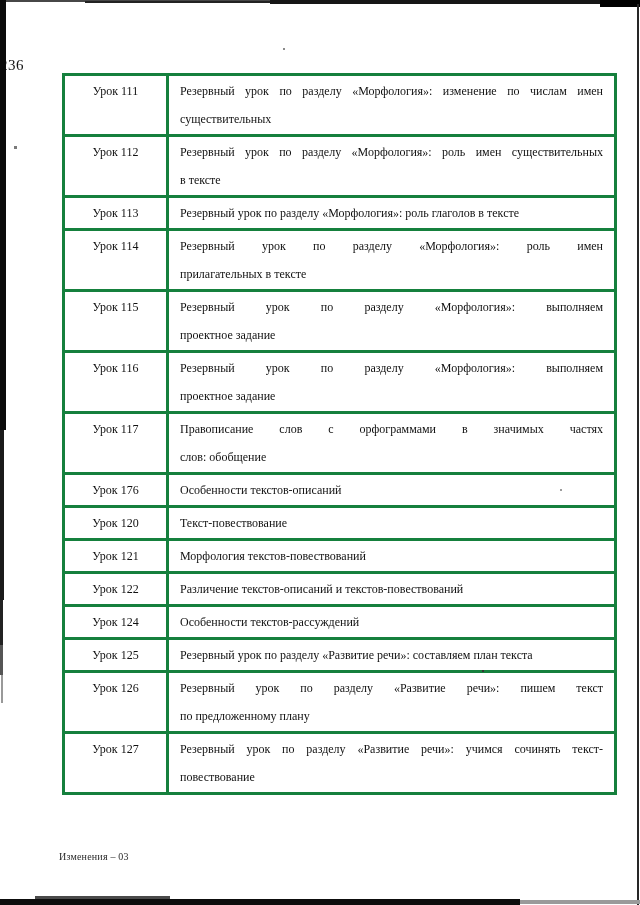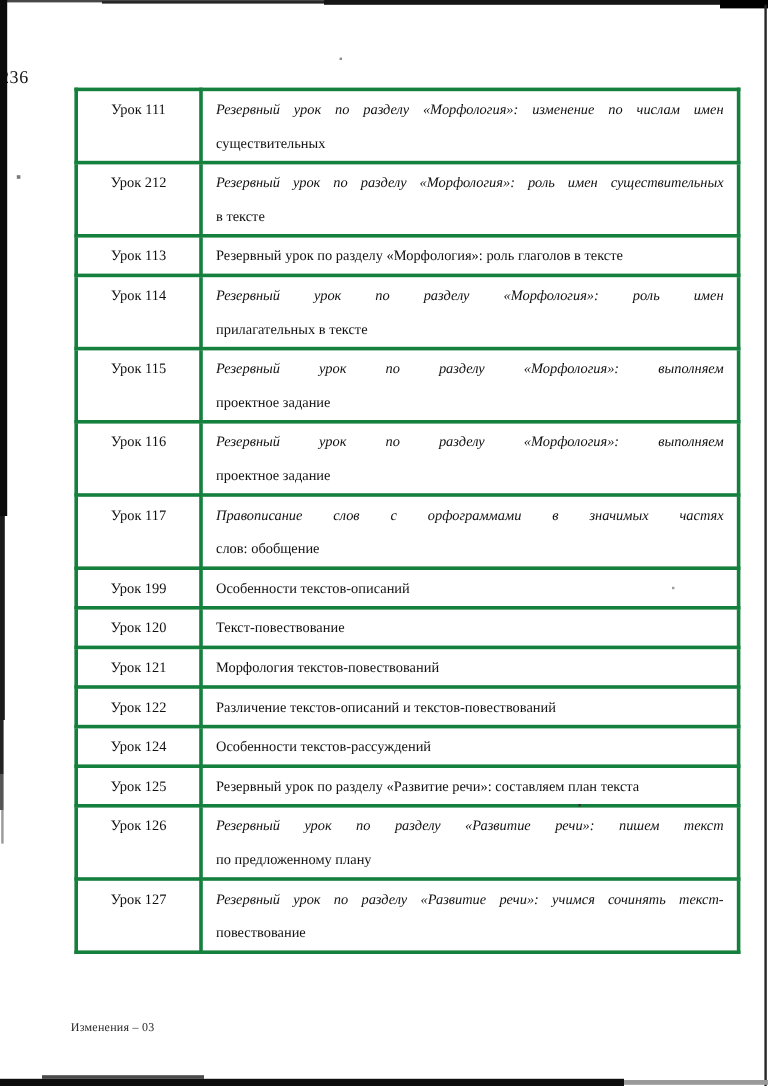--- a/index.html
+++ b/index.html
@@ -19,21 +19,21 @@
   }
   table.lessons td{
     border:3px solid #15803d;
     vertical-align:top;
     font-size:12px;line-height:28px;
     padding:1px 11px;
   }
   td.cell-lesson{width:79px;text-align:center;}
   td.cell-desc{padding-left:9px;padding-right:8px;}
   .line{text-align:left;}
-  .line.stretch{text-align:justify;text-align-last:justify;text-justify:inter-word;font-style:italic;}
+  .line.stretch{text-align:justify;text-align-last:justify;text-justify:inter-word;}
   .footer{
     position:absolute;left:59px;top:851px;
     font-size:10px;color:#2b2b2b;letter-spacing:0.2px;
   }
   
   .art{position:absolute;pointer-events:none;}
   .top-edge-1{left:0;top:0;width:640px;height:2px;background:#474747;}
   .top-edge-2{left:85px;top:1px;width:560px;height:2px;background:#232323;}
   .top-edge-3{left:270px;top:0;width:330px;height:4px;background:#161616;}
   .top-edge-4{left:600px;top:0;width:40px;height:7px;background:#000;}
@@ -59,21 +59,21 @@
 <table class="lessons">
   <tbody>
       <tr>
         <td class="cell-lesson">Урок 111</td>
         <td class="cell-desc">
           <div class="line stretch">Резервный урок по разделу «Морфология»: изменение по числам имен</div>
           <div class="line">существительных</div>
         </td>
       </tr>
       <tr>
-        <td class="cell-lesson">Урок 212</td>
+        <td class="cell-lesson">Урок 112</td>
         <td class="cell-desc">
           <div class="line stretch">Резервный урок по разделу «Морфология»: роль имен существительных</div>
           <div class="line">в тексте</div>
         </td>
       </tr>
       <tr>
         <td class="cell-lesson">Урок 113</td>
         <td class="cell-desc">
           <div class="line">Резервный урок по разделу «Морфология»: роль глаголов в тексте</div>
         </td>
@@ -100,21 +100,21 @@
         </td>
       </tr>
       <tr>
         <td class="cell-lesson">Урок 117</td>
         <td class="cell-desc">
           <div class="line stretch">Правописание слов с орфограммами в значимых частях</div>
           <div class="line">слов: обобщение</div>
         </td>
       </tr>
       <tr>
-        <td class="cell-lesson">Урок 199</td>
+        <td class="cell-lesson">Урок 176</td>
         <td class="cell-desc">
           <div class="line">Особенности текстов-описаний</div>
         </td>
       </tr>
       <tr>
         <td class="cell-lesson">Урок 120</td>
         <td class="cell-desc">
           <div class="line">Текст-повествование</div>
         </td>
       </tr>

